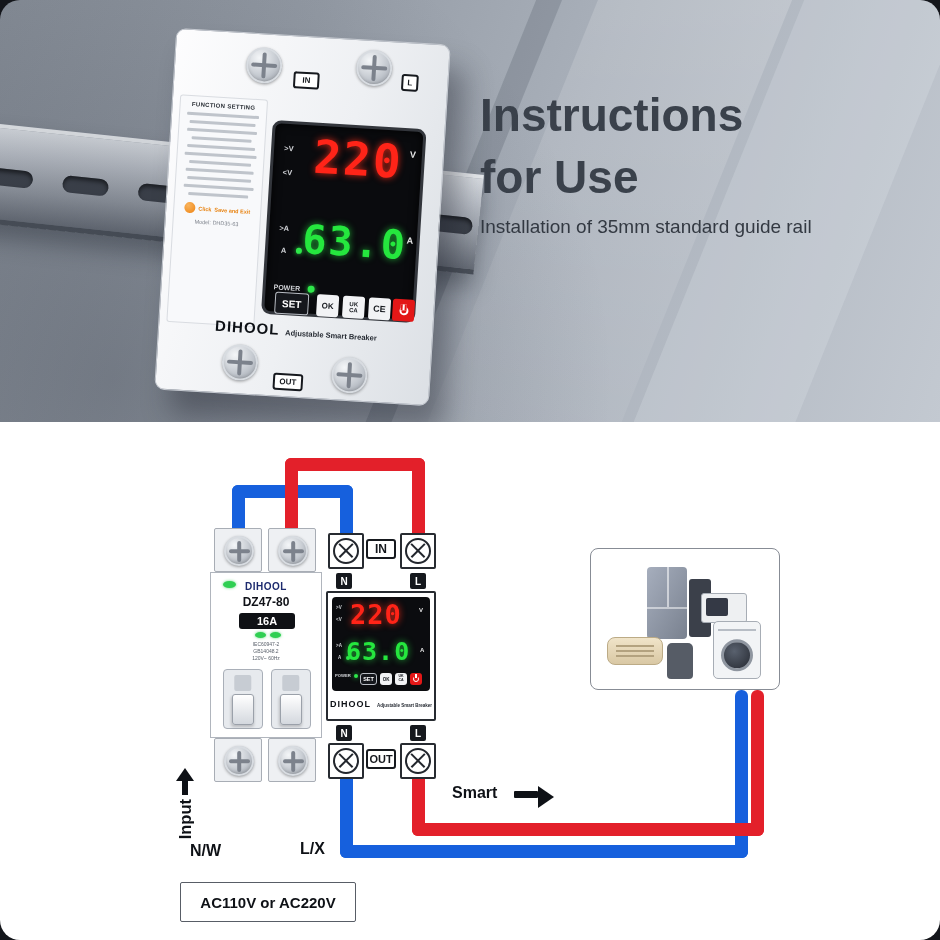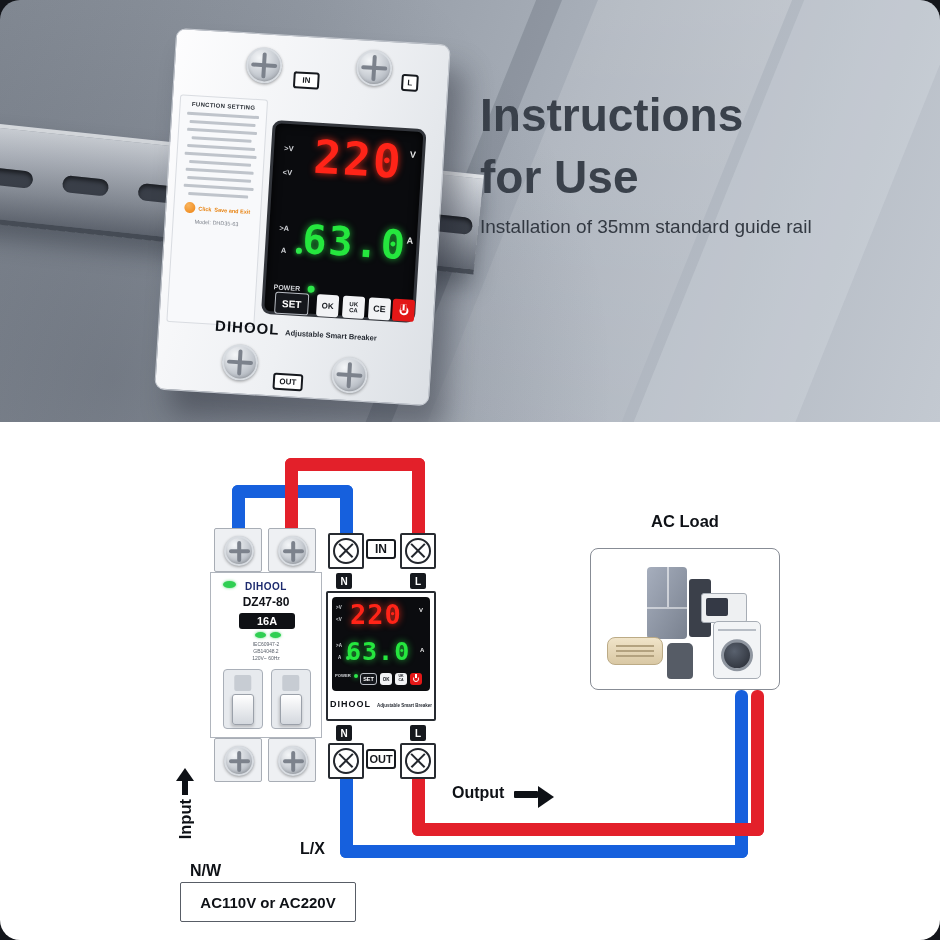--- a/index.html
+++ b/index.html
@@ -308,37 +308,36 @@
       <div class="ntag" style="left:84px; top:192px; width:16px; height:16px; font-size:10px;">L</div>
       <div class="ttl" style="left:2px; top:210px;">
         <div class="screw scx" style="left:3px; top:3px; width:26px; height:26px;"></div>
       </div>
       <div class="ttl" style="left:74px; top:210px;">
         <div class="screw scx" style="left:3px; top:3px; width:26px; height:26px;"></div>
       </div>
       <div class="tag" style="left:40px; top:216px; width:30px; height:20px; font-size:11px;">OUT</div>
     </div>
 
-    <div class="acl-title">AC Load</div>
     <div class="acl">
       <div class="fr" style="left:56px; top:18px; width:40px; height:72px;"></div>
       <div class="disp-dark" style="left:98px; top:30px; width:22px; height:58px;"></div>
       <div class="micro" style="left:110px; top:44px; width:46px; height:30px;"></div>
       <div class="washer" style="left:122px; top:72px; width:48px; height:58px;">
         <div class="wdoor"></div>
       </div>
       <div class="acunit" style="left:16px; top:88px; width:56px; height:28px;"></div>
       <div class="kettle" style="left:76px; top:94px; width:26px; height:36px;"></div>
     </div>
 
     <div class="vwrap">
       <div class="tri-up"></div>
       <div class="stem-v"></div>
       <div class="vtext">Input</div>
     </div>
-    <div class="lbl" style="left:190px; top:420px;margin-top:20px;">N/W</div>
+    <div class="lbl" style="left:190px; top:420px;">N/W</div>
     <div class="lbl" style="left:300px; top:418px;">L/X</div>
-    <div class="lbl" style="left:452px; top:362px;">Output</div>
+    <div class="lbl" style="left:452px; top:362px;">Smart</div>
     <div class="oarr-stem"></div>
     <div class="oarr-tri"></div>
     <div class="srcbox">AC110V or AC220V</div>
   </div>
 </div>
 
 </body></html>

